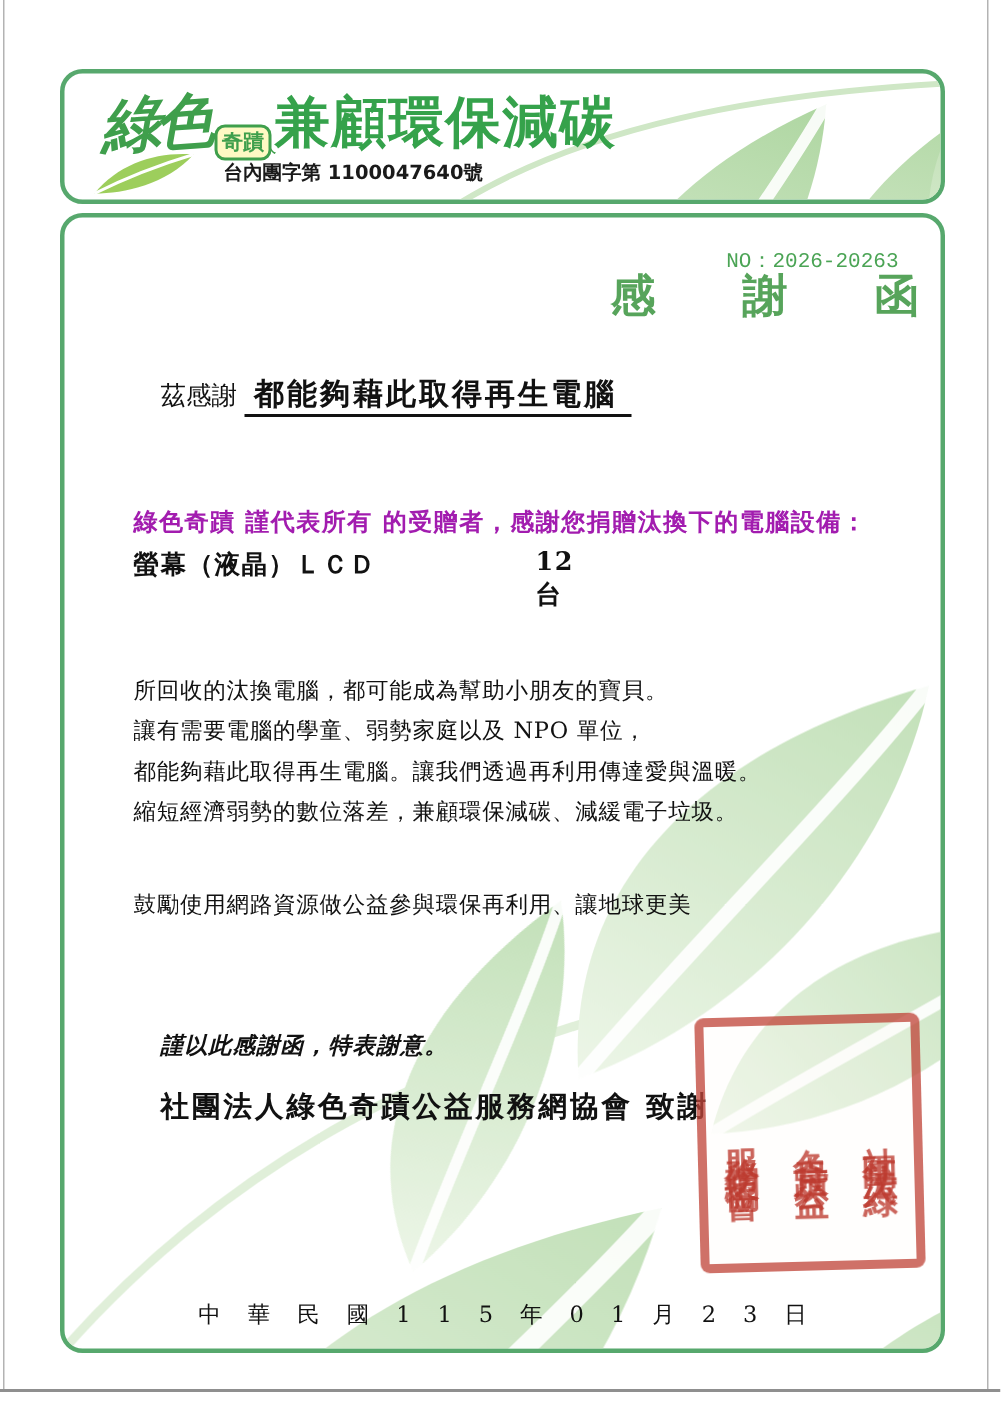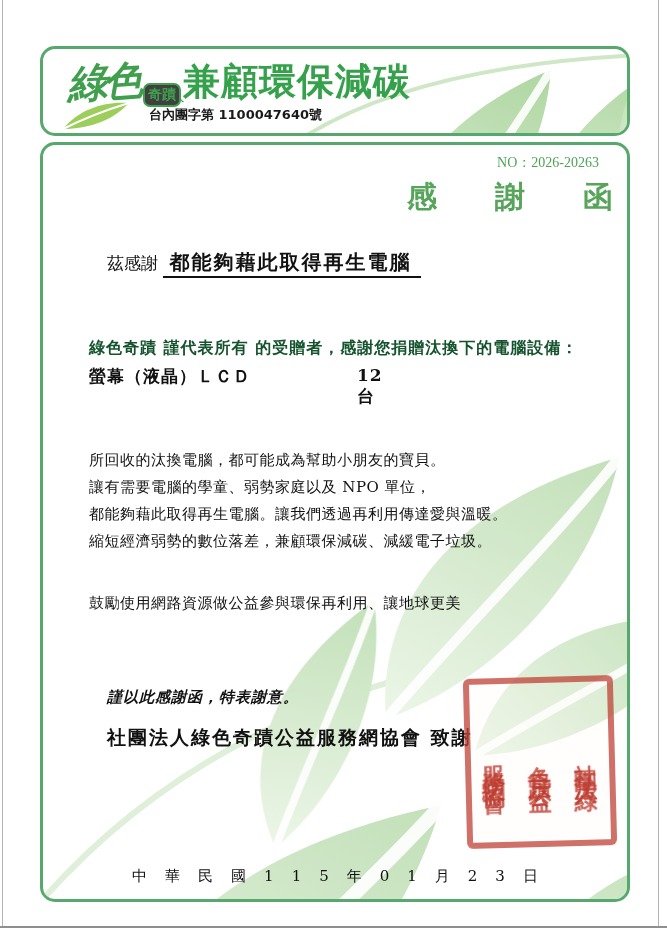--- a/index.html
+++ b/index.html
@@ -26,43 +26,43 @@
   .logo-script{
     position:absolute;left:24px;top:6px;z-index:1;
     font-size:40px;font-weight:bold;font-style:italic;color:#3f9f4c;
     transform:rotate(-4deg);letter-spacing:-4px;
   }
   .logo-leaf{position:absolute;left:18px;top:48px;z-index:1;}
   .corp-type{position:absolute;left:102px;top:7px;z-index:1;font-size:9px;font-weight:bold;color:#3f9f4c;letter-spacing:1px;font-family:"DejaVu Sans","Liberation Sans",sans-serif;margin-top:36px;}
   .badge{
     position:absolute;left:100px;top:34px;z-index:1;
     border:2px solid #3f9f4c;border-radius:7px;padding:1px 3px;
-    font-size:14px;font-weight:bold;color:#3f9f4c;background:#404040;
+    font-size:14px;font-weight:bold;color:#3f9f4c;background:#fef9c3;
     font-family:"DejaVu Sans","Liberation Sans",sans-serif;
   }
   .org-name{
     position:absolute;left:140px;top:8px;z-index:1;
     font-size:37px;font-weight:bold;color:#35a24b;letter-spacing:1px;
     font-family:"DejaVu Sans","Liberation Sans",sans-serif;
   }
   .registration{
     position:absolute;left:106px;top:57px;z-index:1;
     font-size:13px;font-weight:bold;color:#1a1a1a;
     font-family:"DejaVu Sans","Liberation Sans",sans-serif;
   }
 
   
-  .letter-no{position:absolute;right:28px;top:9px;z-index:1;font-size:14px;color:#4ba455;font-family:Liberation Serif, serif;}
+  .letter-no{position:absolute;right:28px;top:20px;z-index:1;font-size:14px;color:#4ba455;font-family:Liberation Mono, monospace;}
   .letter-title{
     position:absolute;left:0;top:32px;width:100%;z-index:1;margin:0;
     text-align:right;font-size:30px;font-weight:bold;color:#57a45b;letter-spacing:14px;text-indent:14px;
   }
   .salutation{position:absolute;left:64px;top:104px;z-index:1;font-size:17px;color:#111;}
   .recipient{font-size:20px;font-weight:bold;border-bottom:2px solid #111;padding:0 10px 2px 6px;letter-spacing:2px;}
-  .intro{position:absolute;left:46px;top:193px;z-index:1;margin:0;font-size:16px;font-weight:600;color:#14532d;letter-spacing:1px;}
+  .intro{position:absolute;left:46px;top:193px;z-index:1;margin:0;font-size:16px;font-weight:600;color:#a21caf;letter-spacing:1px;}
   .donation-line{position:absolute;left:46px;top:220px;z-index:1;font-size:17px;font-weight:600;color:#111;letter-spacing:1px;}
   .donation-qty{position:absolute;left:268px;z-index:1;}
   .body-block{position:absolute;left:46px;top:302px;z-index:1;font-size:15px;color:#111;line-height:27px;letter-spacing:0.5px;}
   .encourage{position:absolute;left:46px;top:449px;z-index:1;margin:0;font-size:15px;color:#111;letter-spacing:0.5px;}
   .closing{position:absolute;left:64px;top:543px;z-index:1;margin:0;font-size:15px;font-weight:600;color:#111;letter-spacing:1px;font-style:italic;}
   .signature{position:absolute;left:64px;top:580px;z-index:1;margin:0;font-size:19px;font-weight:bold;color:#111;letter-spacing:2px;}
   .date-line{
     position:absolute;left:0;top:722px;width:100%;z-index:1;
     text-align:center;font-size:15px;color:#111;letter-spacing:18px;text-indent:18px;
   }

